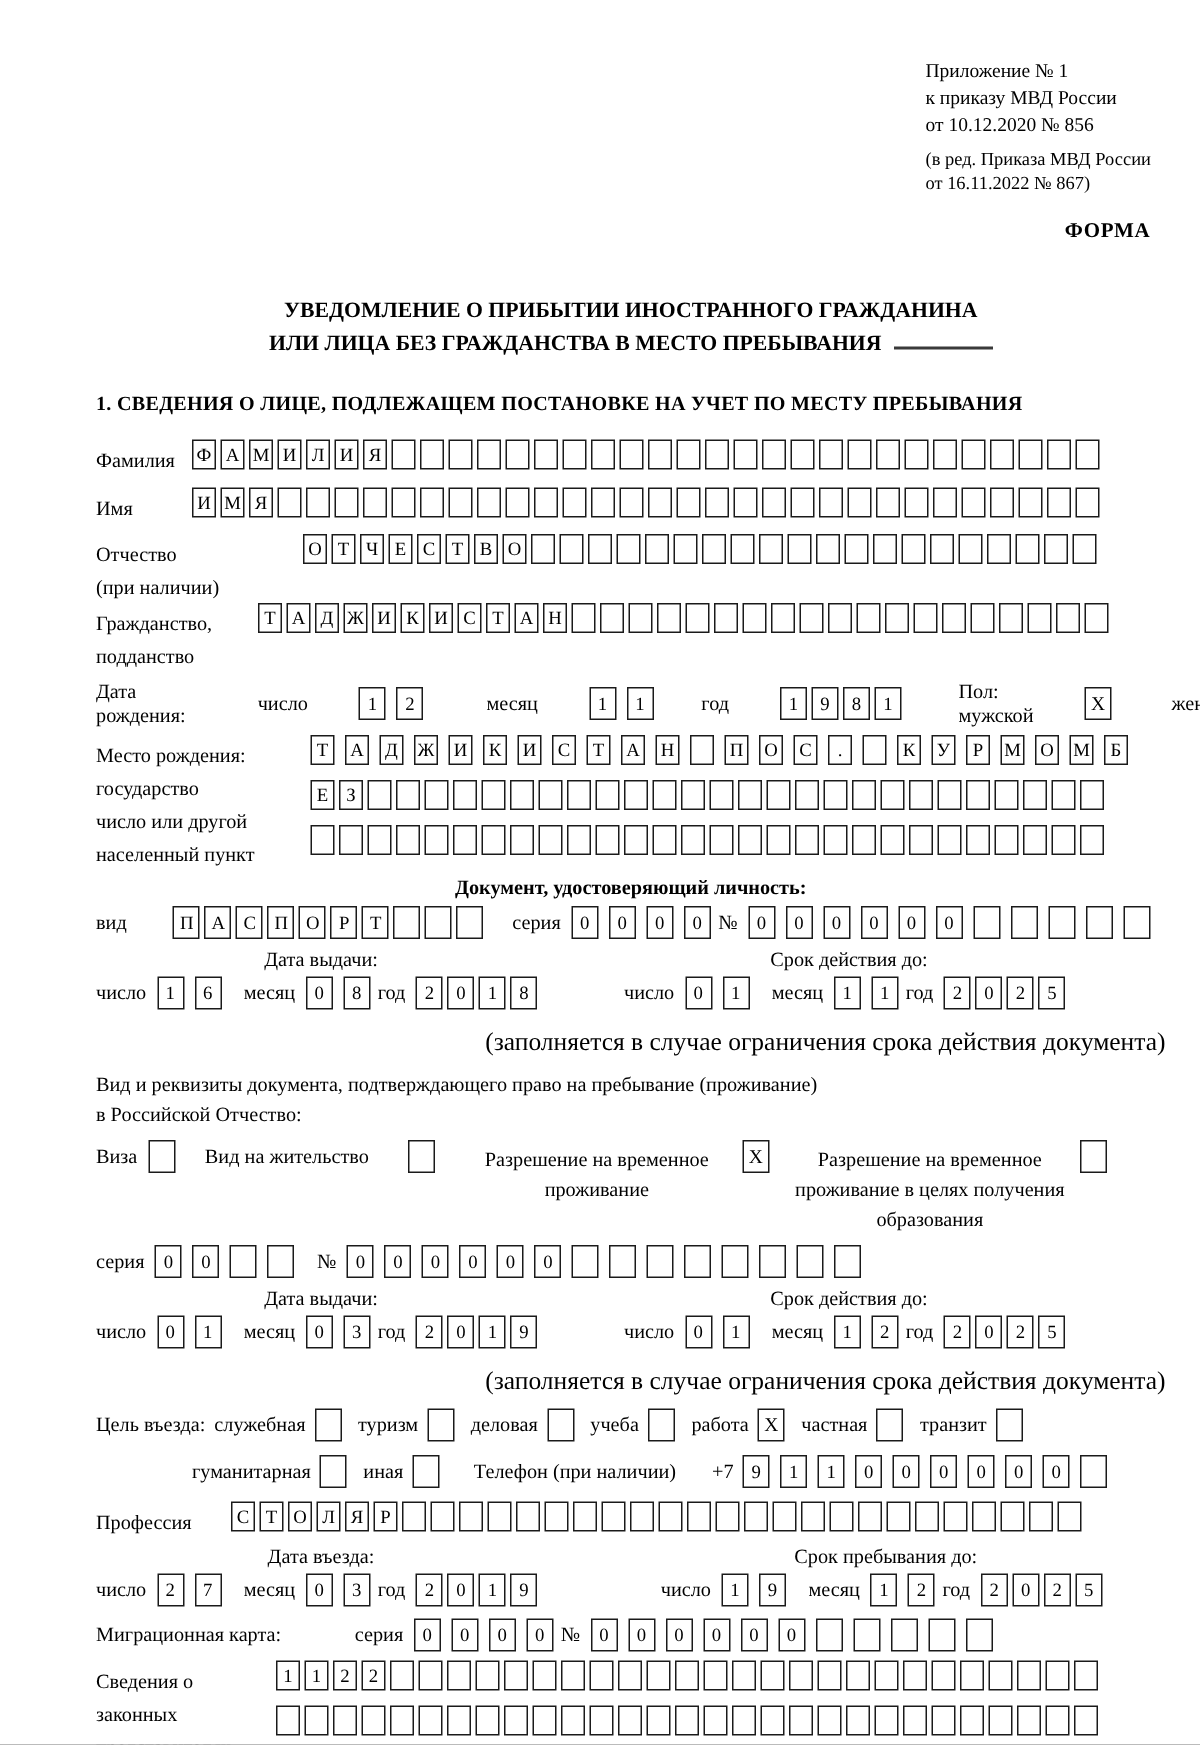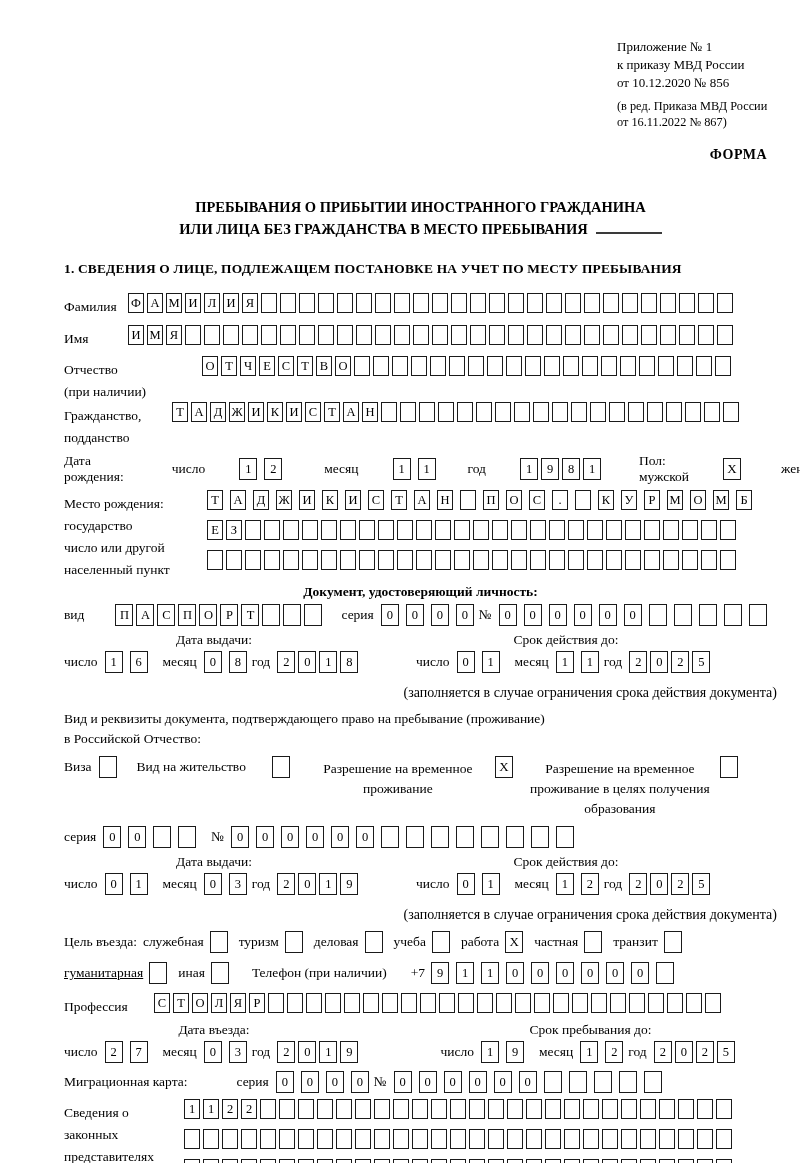--- a/index.html
+++ b/index.html
@@ -22,21 +22,21 @@
   .cb{flex:0 0 auto;display:inline-block;border:1.5px solid #1a1a1a;text-align:center;font-size:13px;}
   .stack .boxes{margin-bottom:10px;}
   .gap7{gap:7px;}
   .dochdr{font-weight:bold;text-align:center;margin:2px 0 4px 0;}
   .dates{display:flex;margin-bottom:2px;}
   .dhalf{width:352px;}
   .dhead{text-align:center;width:300px;margin-bottom:3px;}
   .dgroup{display:flex;align-items:center;gap:5px;}
   .dgroup .dlbl{margin-right:2px;}
   .mgap{margin-left:10px;}
-  .note{font-size:14px;text-align:right;margin:12px 0 8px 0;}
+  .note{font-size:17px;text-align:right;margin:12px 0 8px 0;}
   .intro{margin-bottom:6px;line-height:1.55;}
   .optrow{display:flex;align-items:flex-start;margin-bottom:8px;}
   .optrow .olbl{padding-top:3px;}
   .optrow .cb{margin-left:7px;}
   .optc{text-align:center;line-height:1.45;padding-top:3px;}
   .purline{display:flex;align-items:center;margin-bottom:9px;flex-wrap:nowrap;}
   .purline .plbl{margin-right:6px;white-space:nowrap;}
   .purline .cb{margin-right:11px;}
   .repcap{font-size:12.6px;margin-left:118px;margin-top:2px;}
 </style>
@@ -51,21 +51,21 @@
     <div>от 10.12.2020 № 856</div>
     <div class="rev">
       <div>(в ред. Приказа МВД России</div>
       <div>от 16.11.2022 № 867)</div>
     </div>
   </div>
   <div class="forma">ФОРМА</div>
 
   <div class="content">
     <div class="title">
-      <div>ПРЕБЫВАНИЯ О ПРИБЫТИИ ИНОСТРАННОГО ГРАЖДАНИНА</div>
+      <div>УВЕДОМЛЕНИЕ О ПРИБЫТИИ ИНОСТРАННОГО ГРАЖДАНИНА</div>
       <div><span>ИЛИ ЛИЦА БЕЗ ГРАЖДАНСТВА В МЕСТО ПРЕБЫВАНИЯ</span><span class="t-underline"></span></div>
     </div>
 
     <div class="sect">1. СВЕДЕНИЯ О ЛИЦЕ, ПОДЛЕЖАЩЕМ ПОСТАНОВКЕ НА УЧЕТ ПО МЕСТУ ПРЕБЫВАНИЯ</div>
 
     <div class="frow">
       <div class="flabel w64">Фамилия</div>
       <div class="boxes">
           <span class="box">Ф</span>
           <span class="box">А</span>
@@ -526,21 +526,21 @@
       <span class="plbl">учеба</span>
         <span class="cb"></span>
       <span class="plbl">работа</span>
         <span class="cb">X</span>
       <span class="plbl">частная</span>
         <span class="cb"></span>
       <span class="plbl">транзит</span>
         <span class="cb"></span>
     </div>
     <div class="purline">
-      <span class="plbl" style="text-decoration:underline;">гуманитарная</span>
+      <span class="plbl" style="margin-left:64px;">гуманитарная</span>
         <span class="cb"></span>
       <span class="plbl">иная</span>
         <span class="cb"></span>
       <span class="plbl" style="margin-left:12px;">Телефон (при наличии)</span>
       <span class="plbl" style="margin-left:18px;">+7</span>
       <span class="boxes dboxes gap7">
           <span class="box">9</span>
           <span class="box">1</span>
           <span class="box">1</span>
           <span class="box">0</span>

